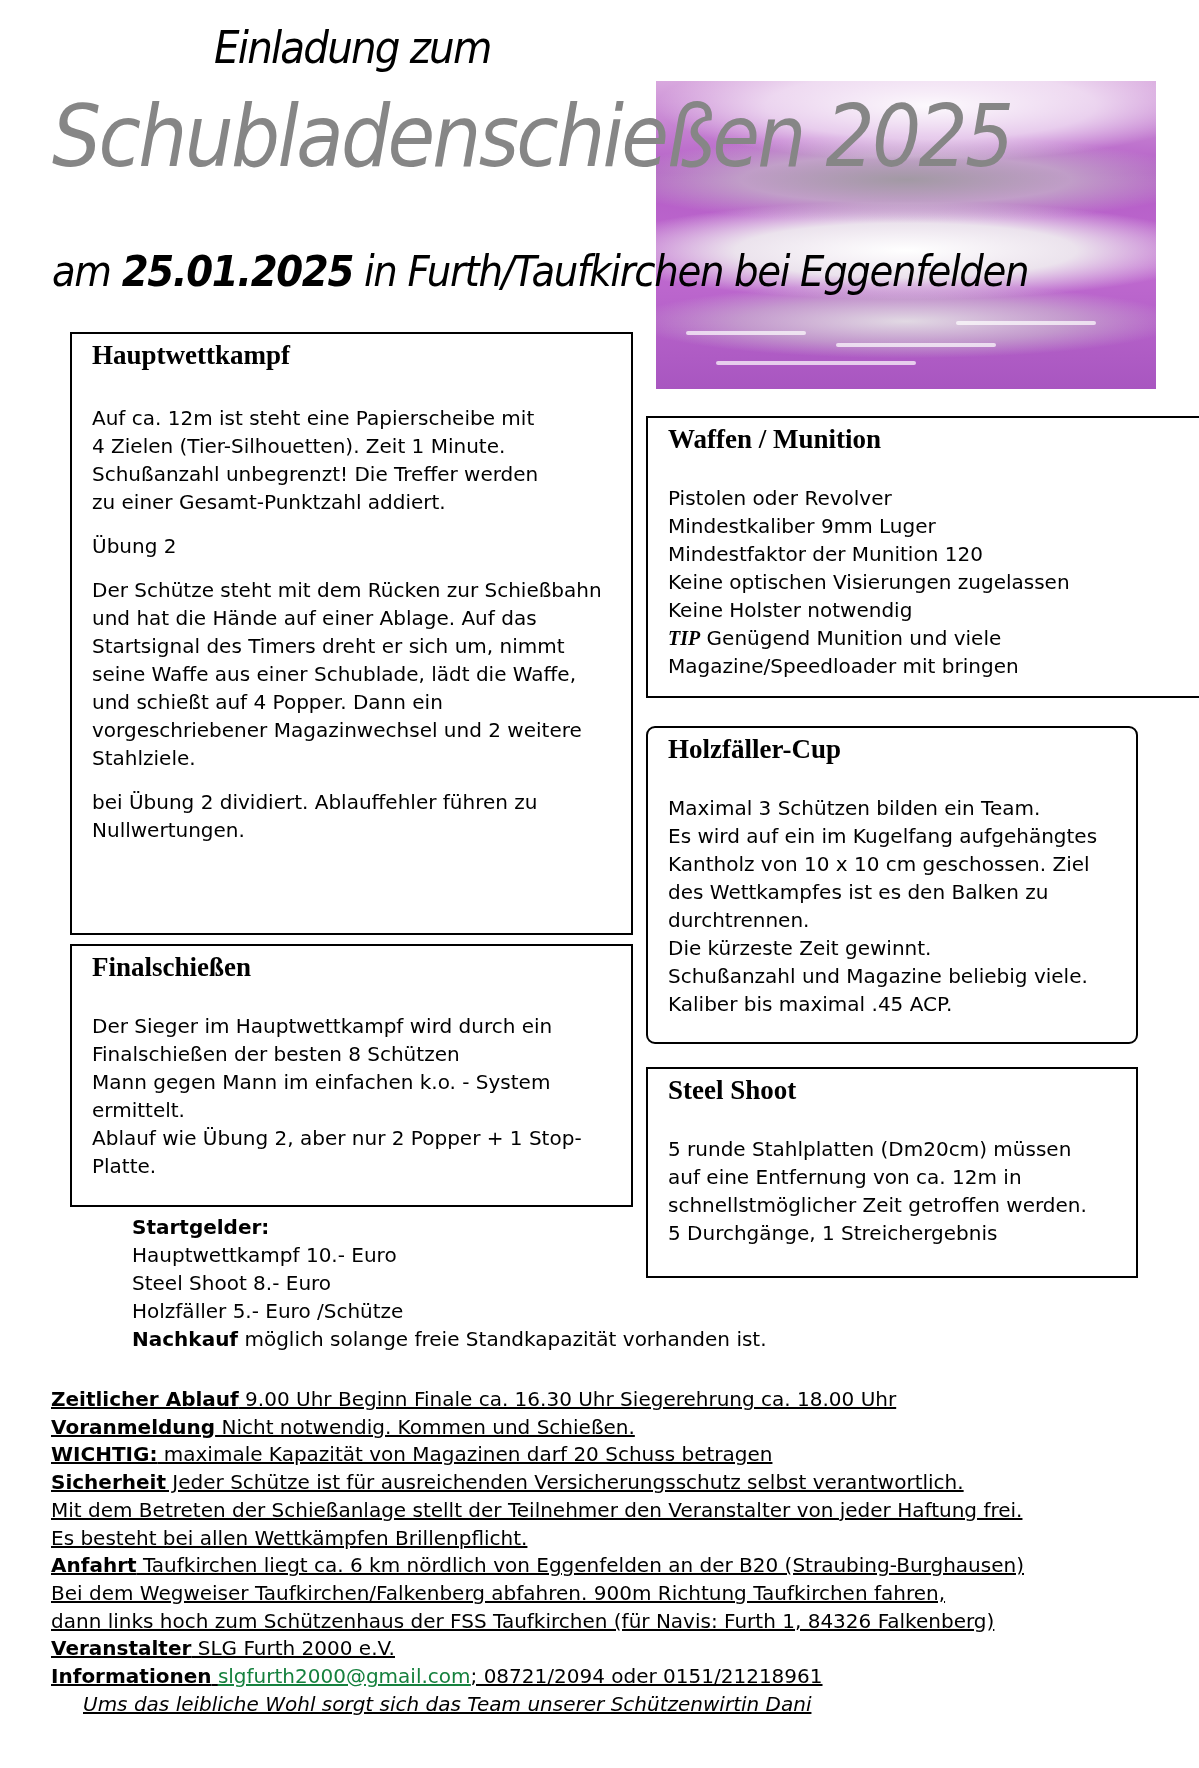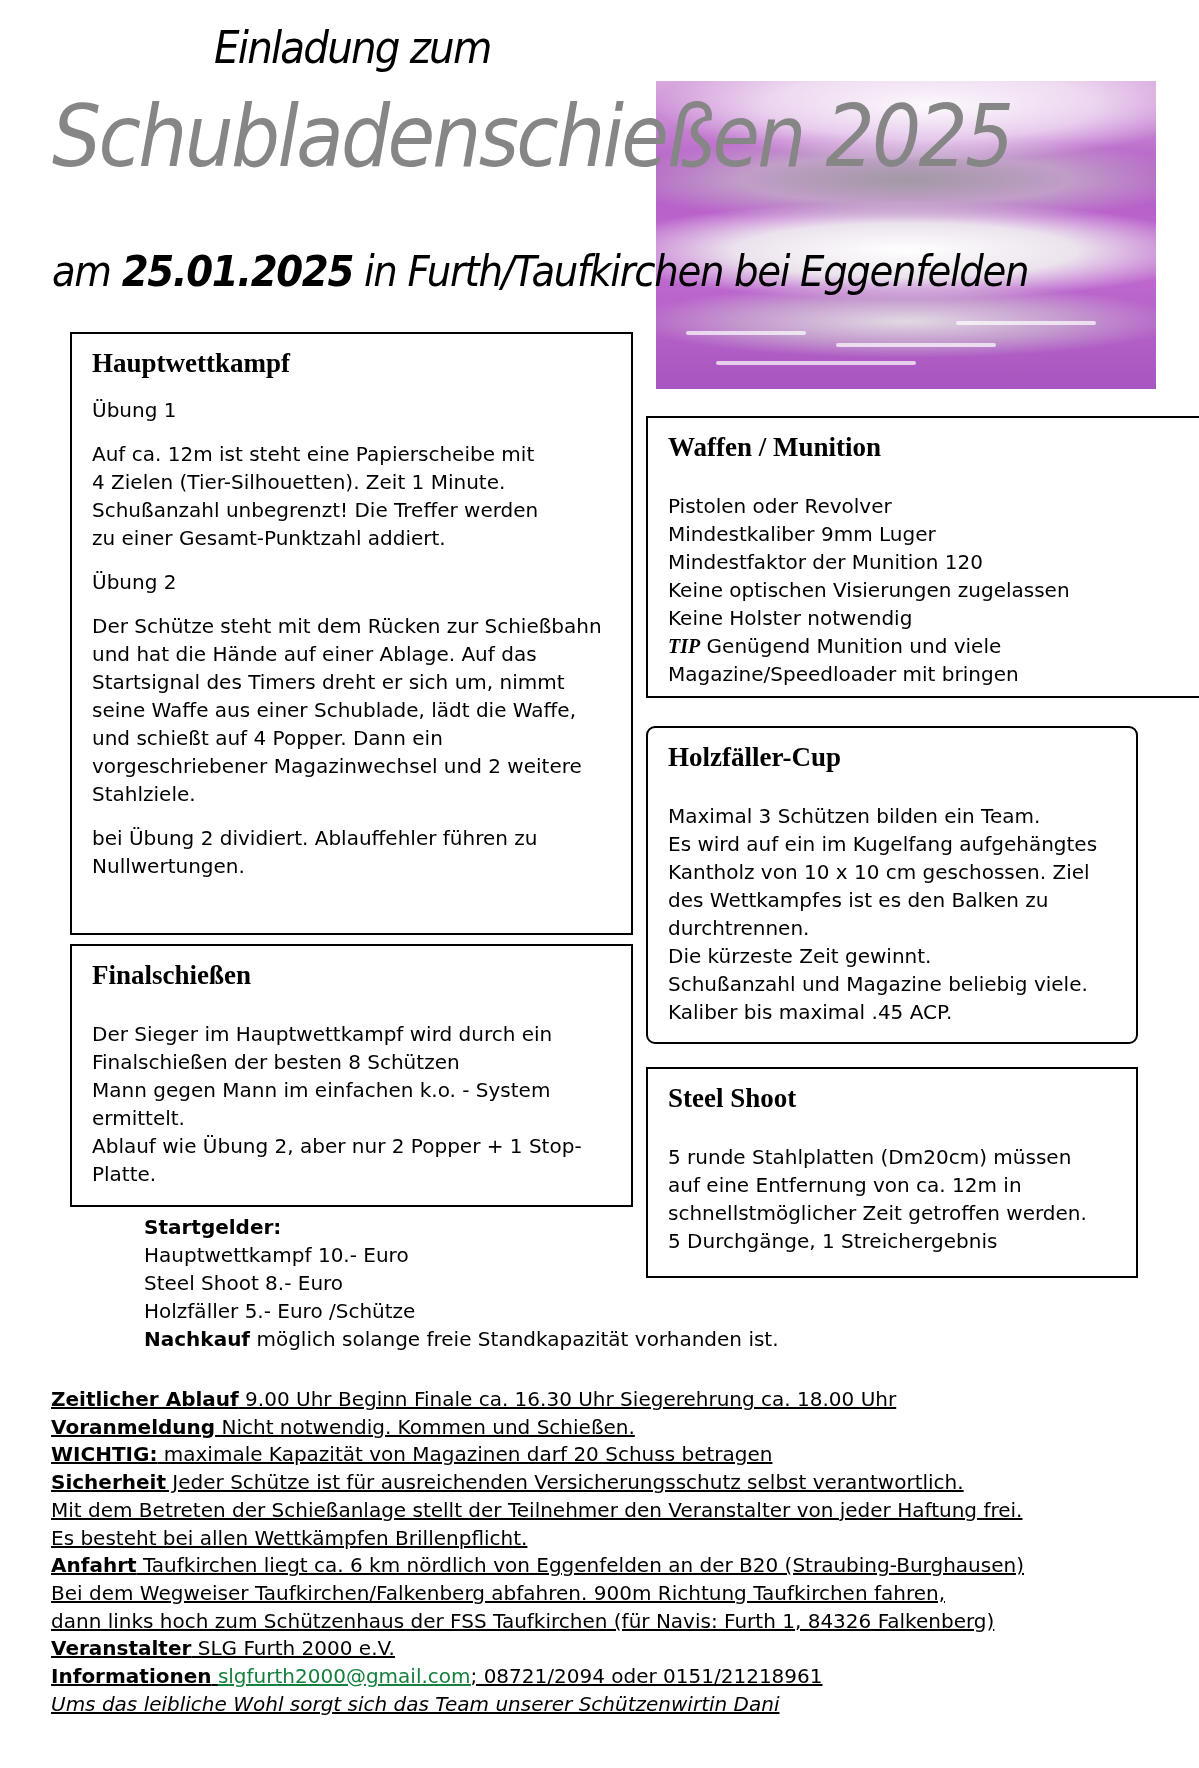--- a/index.html
+++ b/index.html
@@ -20,42 +20,42 @@
       background:
         radial-gradient(ellipse 55% 18% at 55% 8%, rgba(255,255,255,0.95) 0%, rgba(255,255,255,0.6) 60%, rgba(255,255,255,0) 100%),
         radial-gradient(ellipse 60% 14% at 50% 32%, rgba(160,160,160,0.9) 0%, rgba(200,200,200,0.6) 55%, rgba(255,255,255,0) 100%),
         radial-gradient(ellipse 62% 16% at 50% 55%, rgba(255,255,255,1) 0%, rgba(240,240,240,0.9) 55%, rgba(255,255,255,0) 100%),
         radial-gradient(ellipse 55% 12% at 50% 78%, rgba(230,230,230,0.9) 0%, rgba(210,210,210,0.5) 60%, rgba(255,255,255,0) 100%),
         linear-gradient(180deg, #d8a8de 0%, #b35cc6 30%, #c06ad0 60%, #a856c0 100%);
     }
     #header-image .streak { position: absolute; height: 4px; background: rgba(255,255,255,0.7); border-radius: 2px; }
 
     
-    .box { position: absolute; border: 2px solid #000; background: #fff; box-sizing: border-box; padding: 8px 0 0 20px; }
+    .box { position: absolute; border: 2px solid #000; background: #fff; box-sizing: border-box; padding: 0 0 0 20px; }
     .box h2 { font-family: "Liberation Serif", serif; font-weight: bold; font-size: 27px; margin: 4px 0 0 0; line-height: 34px; }
     .box p { margin: 0; font-size: 20px; line-height: 28px; white-space: nowrap; }
     .box .gap { height: 16px; }
     .box .gap-big { height: 28px; }
     .tip { font-family: Liberation Serif, serif; font-style: italic; font-weight: bold; }
 
     #box-haupt { left: 70px; top: 332px; width: 563px; height: 603px; }
     #box-final { left: 70px; top: 944px; width: 563px; height: 263px; }
     #box-waffen { left: 646px; top: 416px; width: 588px; height: 282px; }
     #box-holz { left: 646px; top: 726px; width: 492px; height: 318px; border-radius: 9px; }
     #box-steel { left: 646px; top: 1067px; width: 492px; height: 211px; }
 
     
-    #fees { left: 144px; top: 1213px; font-size: 20px; line-height: 28px; }
+    #fees { left: 132px; top: 1213px; font-size: 20px; line-height: 28px; }
     #fees div { white-space: nowrap; }
 
     
     #info { left: 51px; top: 1386px; font-size: 20px; line-height: 27.7px; text-decoration: underline; }
     #info div { white-space: nowrap; }
     #info .email { color: #15803d; text-decoration: underline; }
-    #info .italic { font-style: italic; }
+    #info .italic { font-style: italic; margin-left: 32px; }
   </style>
 </head>
 <body>
 
 <div id="header-image" class="abs">
   <div class="streak" style="left:30px;top:250px;width:120px;"></div>
   <div class="streak" style="left:180px;top:262px;width:160px;"></div>
   <div class="streak" style="left:60px;top:280px;width:200px;"></div>
   <div class="streak" style="left:300px;top:240px;width:140px;"></div>
 </div>
@@ -63,21 +63,20 @@
 <div id="main-title" class="abs">Schubladenschießen 2025</div>
 <div id="date-line" class="abs">
   <span>am</span>
   <b>25.01.2025</b>
   <span>in Furth/Taufkirchen bei Eggenfelden</span>
 </div>
 
 <div id="box-haupt" class="box">
   <h2>Hauptwettkampf</h2>
   <div class="gap"></div>
-  <p>Übung 1</p>
   <div class="gap"></div>
   <p>Auf ca. 12m ist steht eine Papierscheibe mit</p>
   <p>4 Zielen (Tier-Silhouetten). Zeit 1 Minute.</p>
   <p>Schußanzahl unbegrenzt! Die Treffer werden</p>
   <p>zu einer Gesamt-Punktzahl addiert.</p>
   <div class="gap"></div>
   <p>Übung 2</p>
   <div class="gap"></div>
   <p>Der Schütze steht mit dem Rücken zur Schießbahn</p>
   <p>und hat die Hände auf einer Ablage. Auf das</p>

